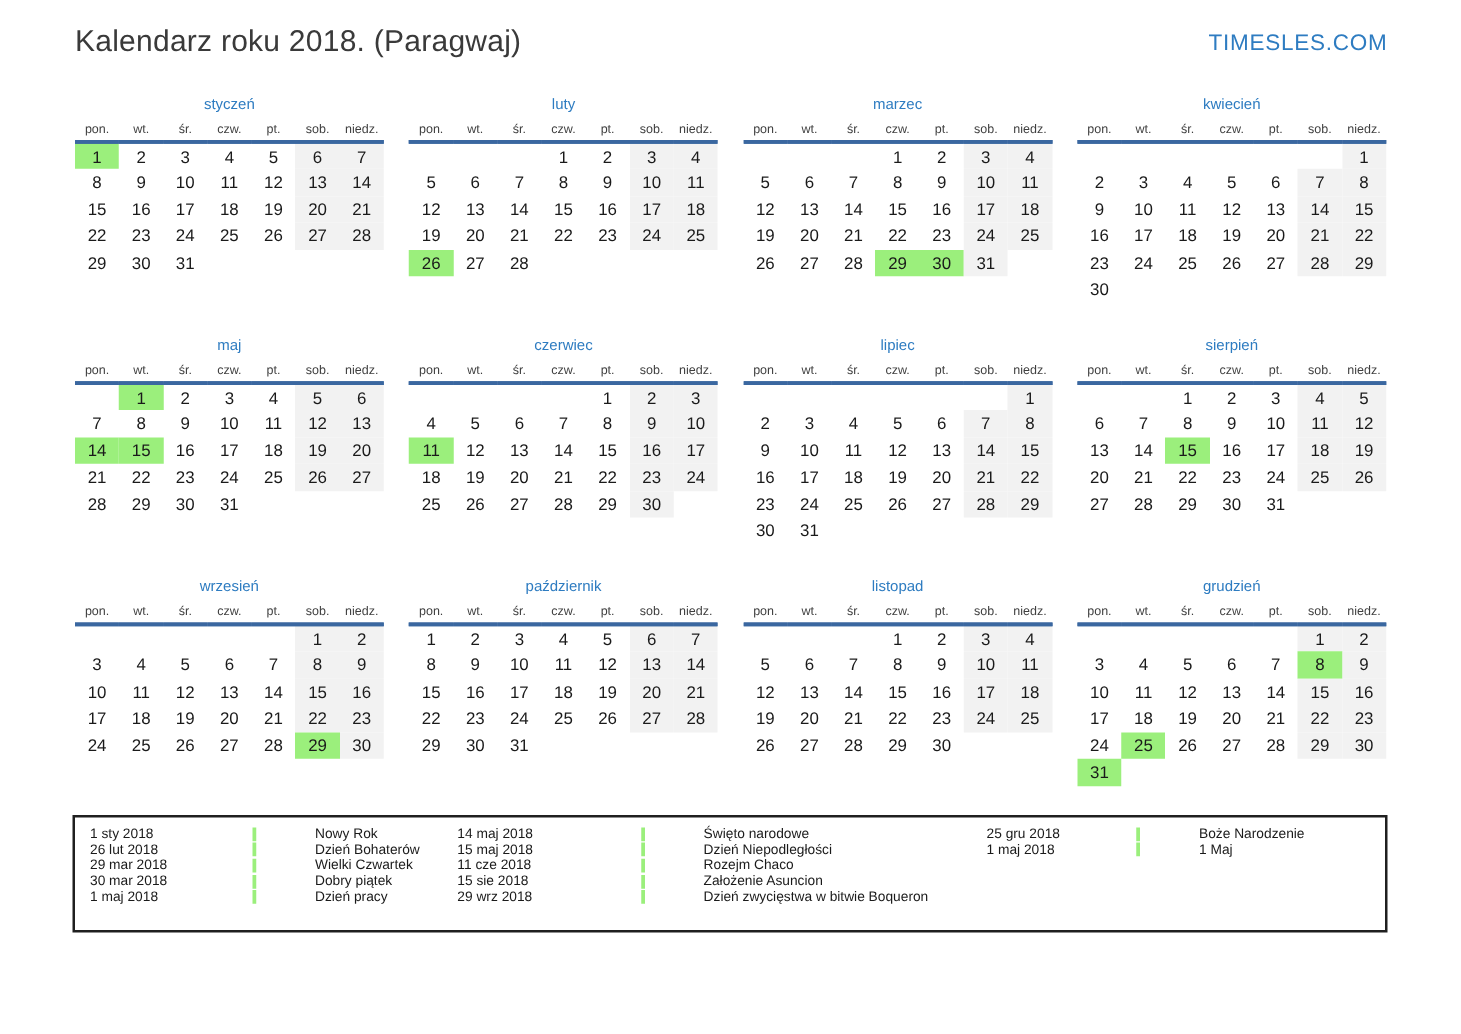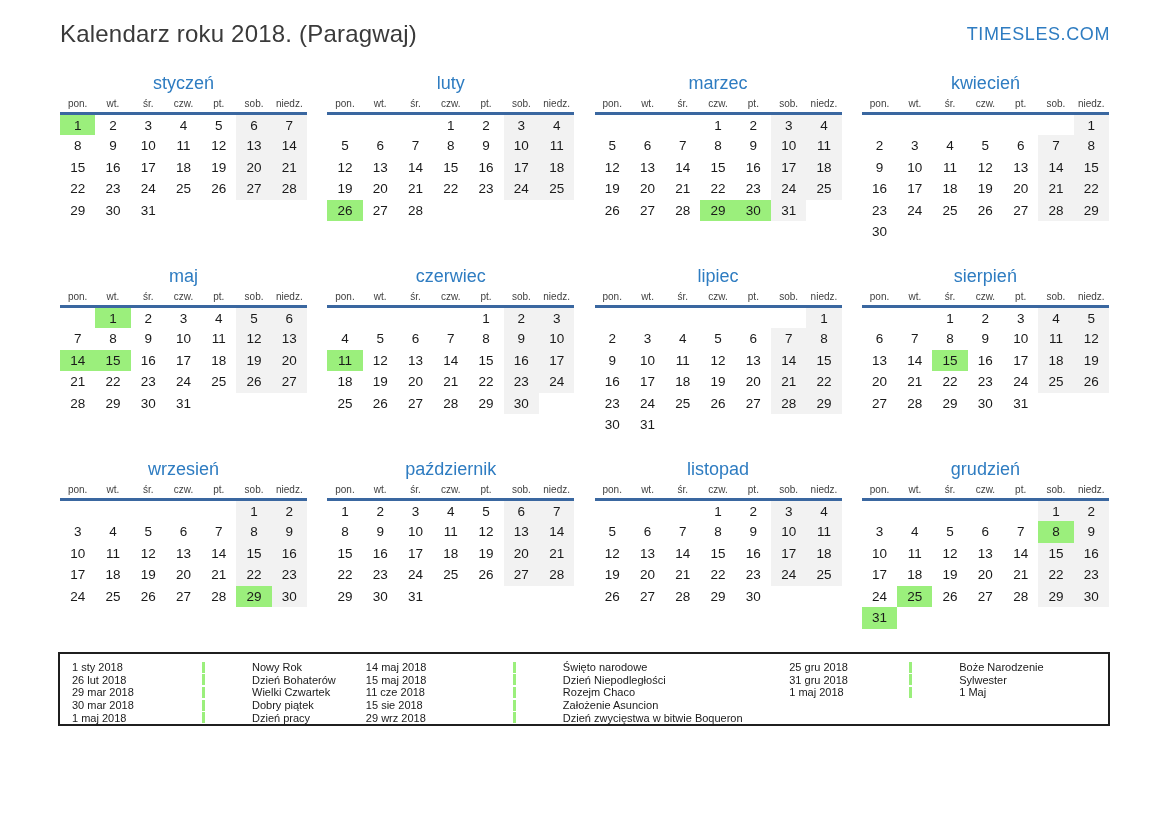--- a/index.html
+++ b/index.html
@@ -21,37 +21,37 @@
   .months {
     position: absolute; left: 60px; top: 72px; width: 1049px;
     display: grid;
     grid-template-columns: repeat(4, 247px);
     grid-template-rows: 193px 193px 200px;
     column-gap: 20.3px;
   }
   .month { width: 247px; }
   .month-title {
     text-align: center; color: var(--accent, #2e7cc1);
-    font-size: 18px; font-weight: 400; height: 24px; line-height: 22px;
+    font-size: 12px; font-weight: 400; height: 24px; line-height: 22px;
     margin-bottom: 2px;
   }
   table.cal { width: 247px; border-collapse: collapse; table-layout: fixed; }
   table.cal thead { border-bottom: 3px solid var(--headline, #3a67a0); }
   table.cal th {
     font-size: 10px; font-weight: 400; color: #3f3f3f;
     text-align: center; padding: 0 0 3px 0; height: 13px;
   }
   table.cal td {
     height: 21.5px; text-align: center; vertical-align: middle;
     font-size: 13.5px; color: #1a1a1a; padding: 0;
   }
   td.we { background: var(--weekend, #f2f2f2); }
   td.hol { background: var(--holiday, #9bef7c); }
   .legend {
-    position: absolute; left: 58px; top: 652px; width: 1052px; height: 74px;
+    position: absolute; left: 58px; top: 652px; width: 1052px; height: 94px;
     border: 2px solid #1f1f1f;
     display: flex; align-items: flex-start;
     padding: 7px 0 0 12px;
   }
   .legend-col { display: flex; flex-direction: column; }
   .legend-row { display: flex; align-items: center; height: 12.6px; }
   .legend-date { font-size: 11px; color: #1a1a1a; }
   .legend-col0 .legend-date { width: 130px; }
   .legend-col1 .legend-date { width: 147px; }
   .legend-col2 .legend-date { width: 120px; }
@@ -936,27 +936,20 @@
     </div>
     <div class="legend-col legend-col2">
       <div class="legend-row">
         <span class="legend-date">25 gru 2018</span>
         <span class="legend-name-wrap">
           <span class="legend-bar"></span>
           <span class="legend-name">Boże Narodzenie</span>
         </span>
       </div>
       <div class="legend-row">
-        <span class="legend-date">31 gru 2018</span>
-        <span class="legend-name-wrap">
-          <span class="legend-bar"></span>
-          <span class="legend-name">Sylwester</span>
-        </span>
-      </div>
-      <div class="legend-row">
         <span class="legend-date">1 maj 2018</span>
         <span class="legend-name-wrap">
           <span class="legend-bar"></span>
           <span class="legend-name">1 Maj</span>
         </span>
       </div>
     </div>
   </div>
 
 </body></html>

